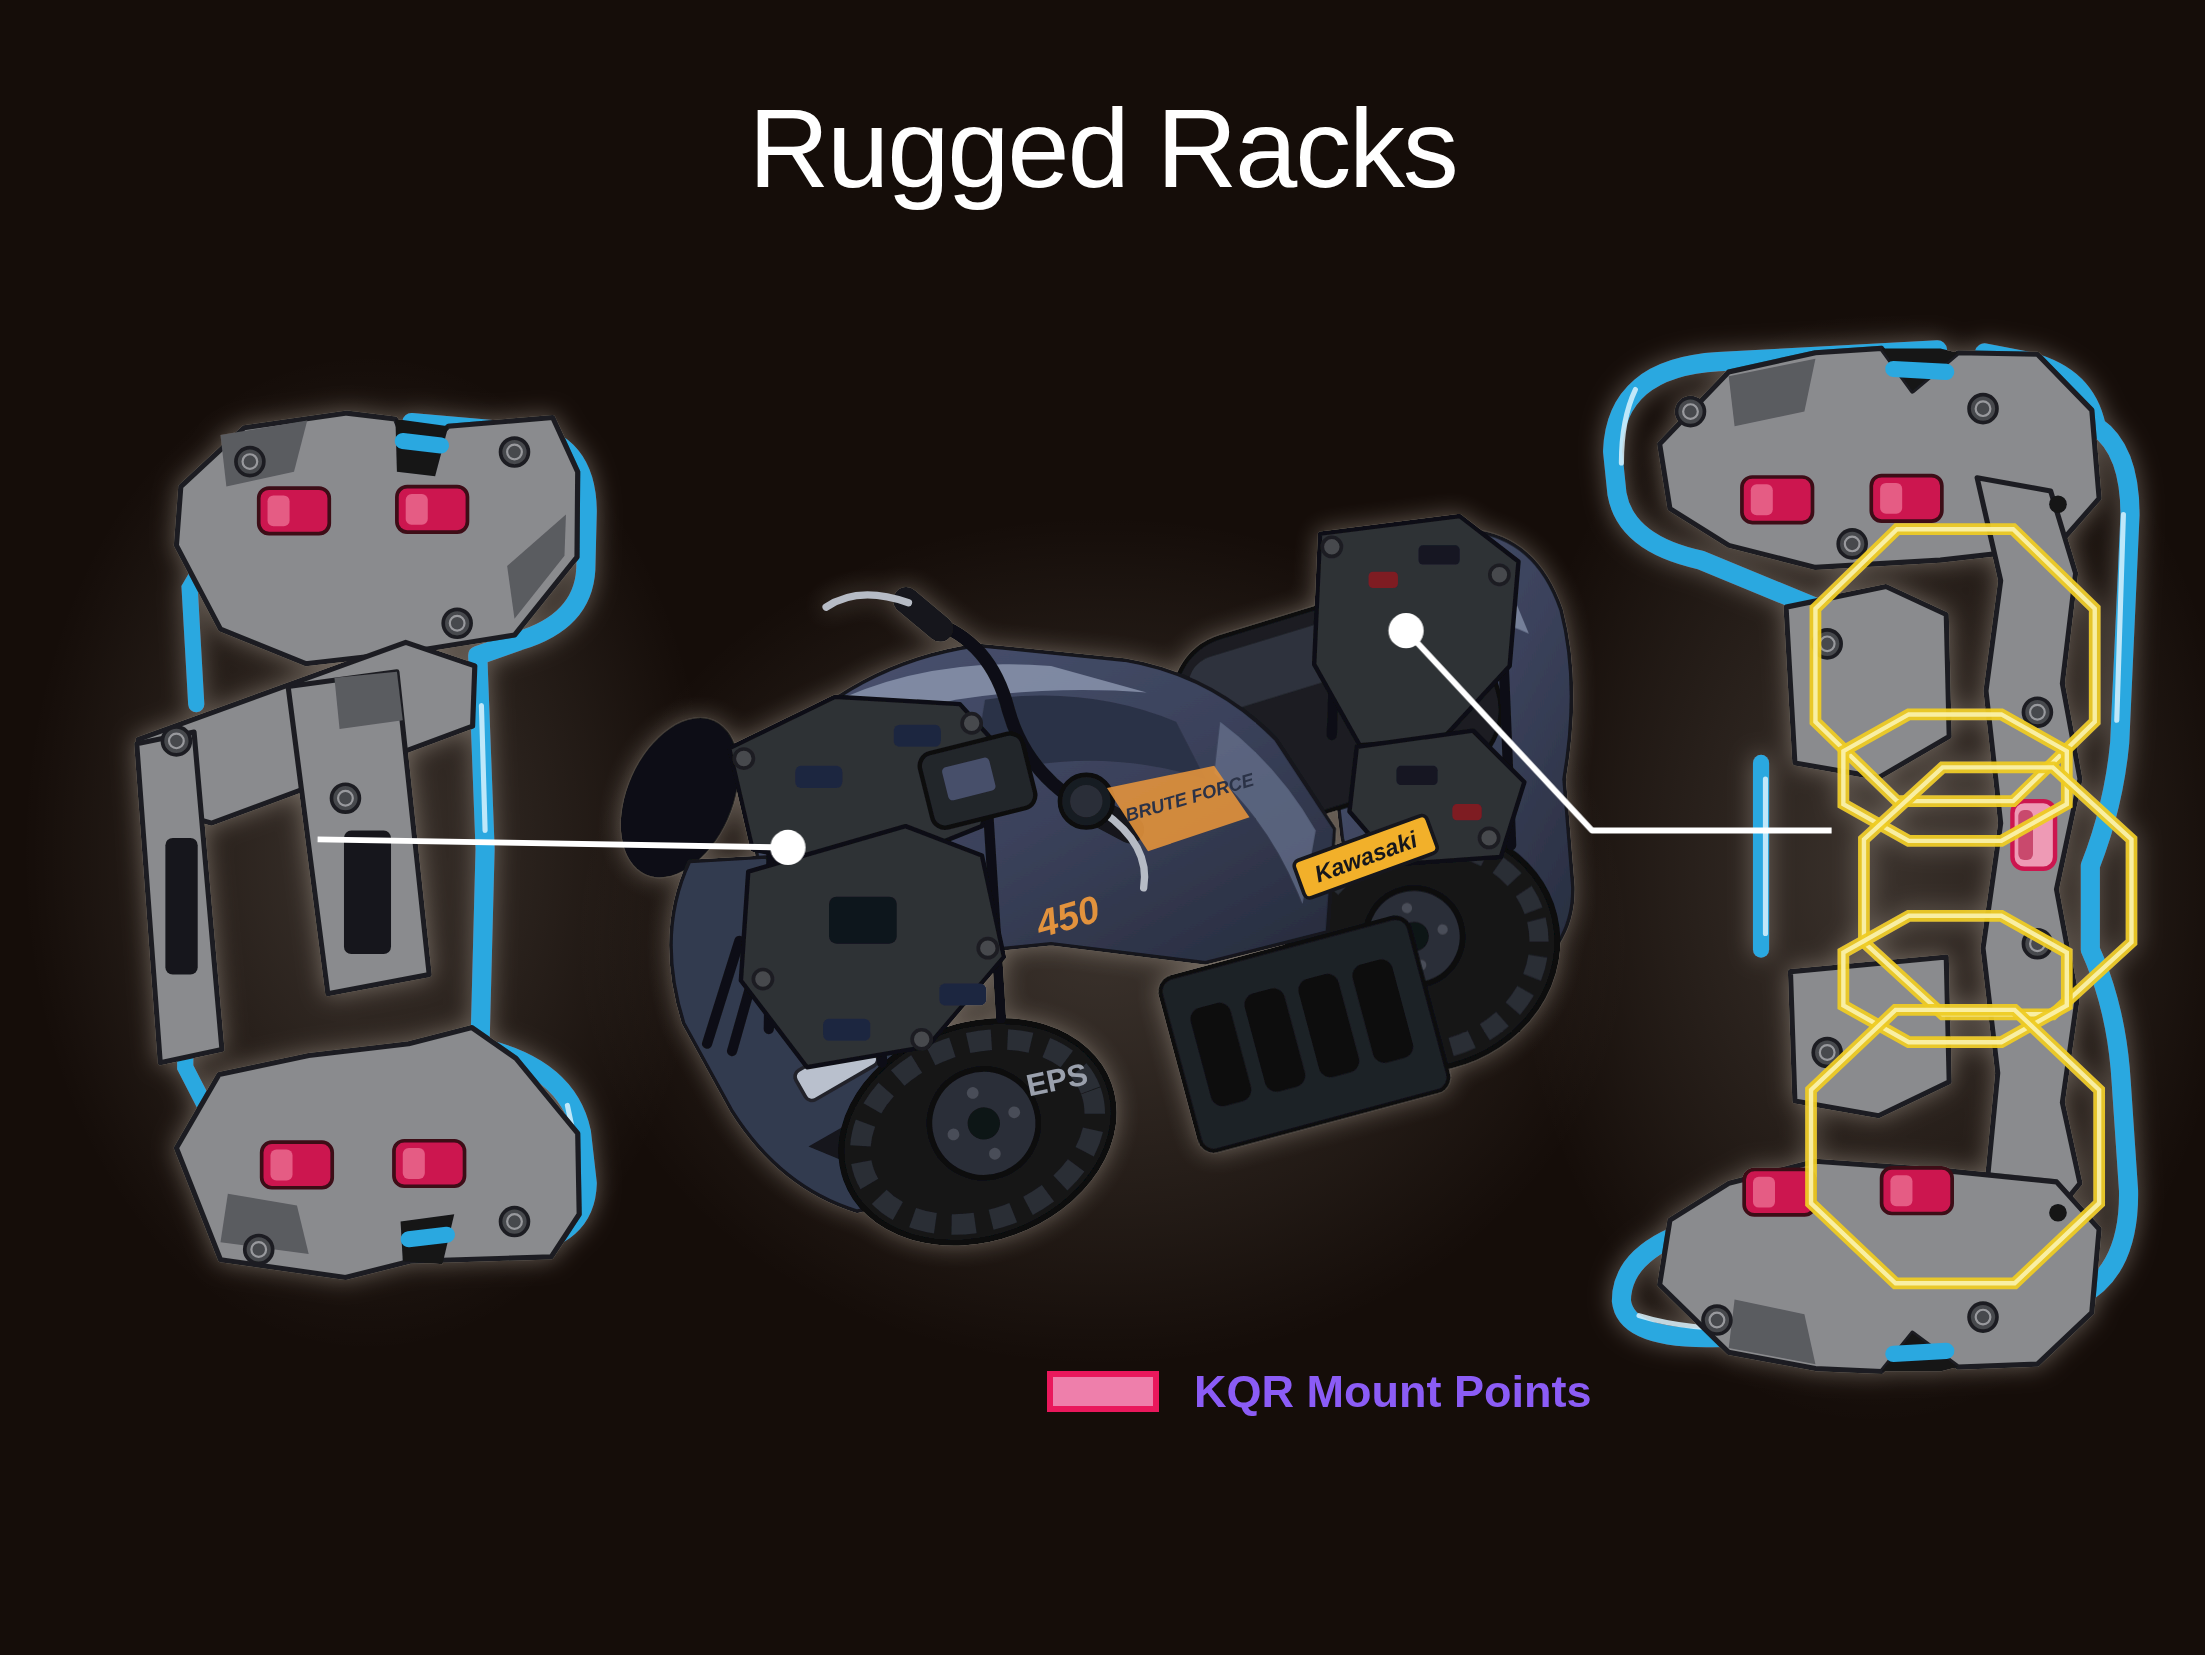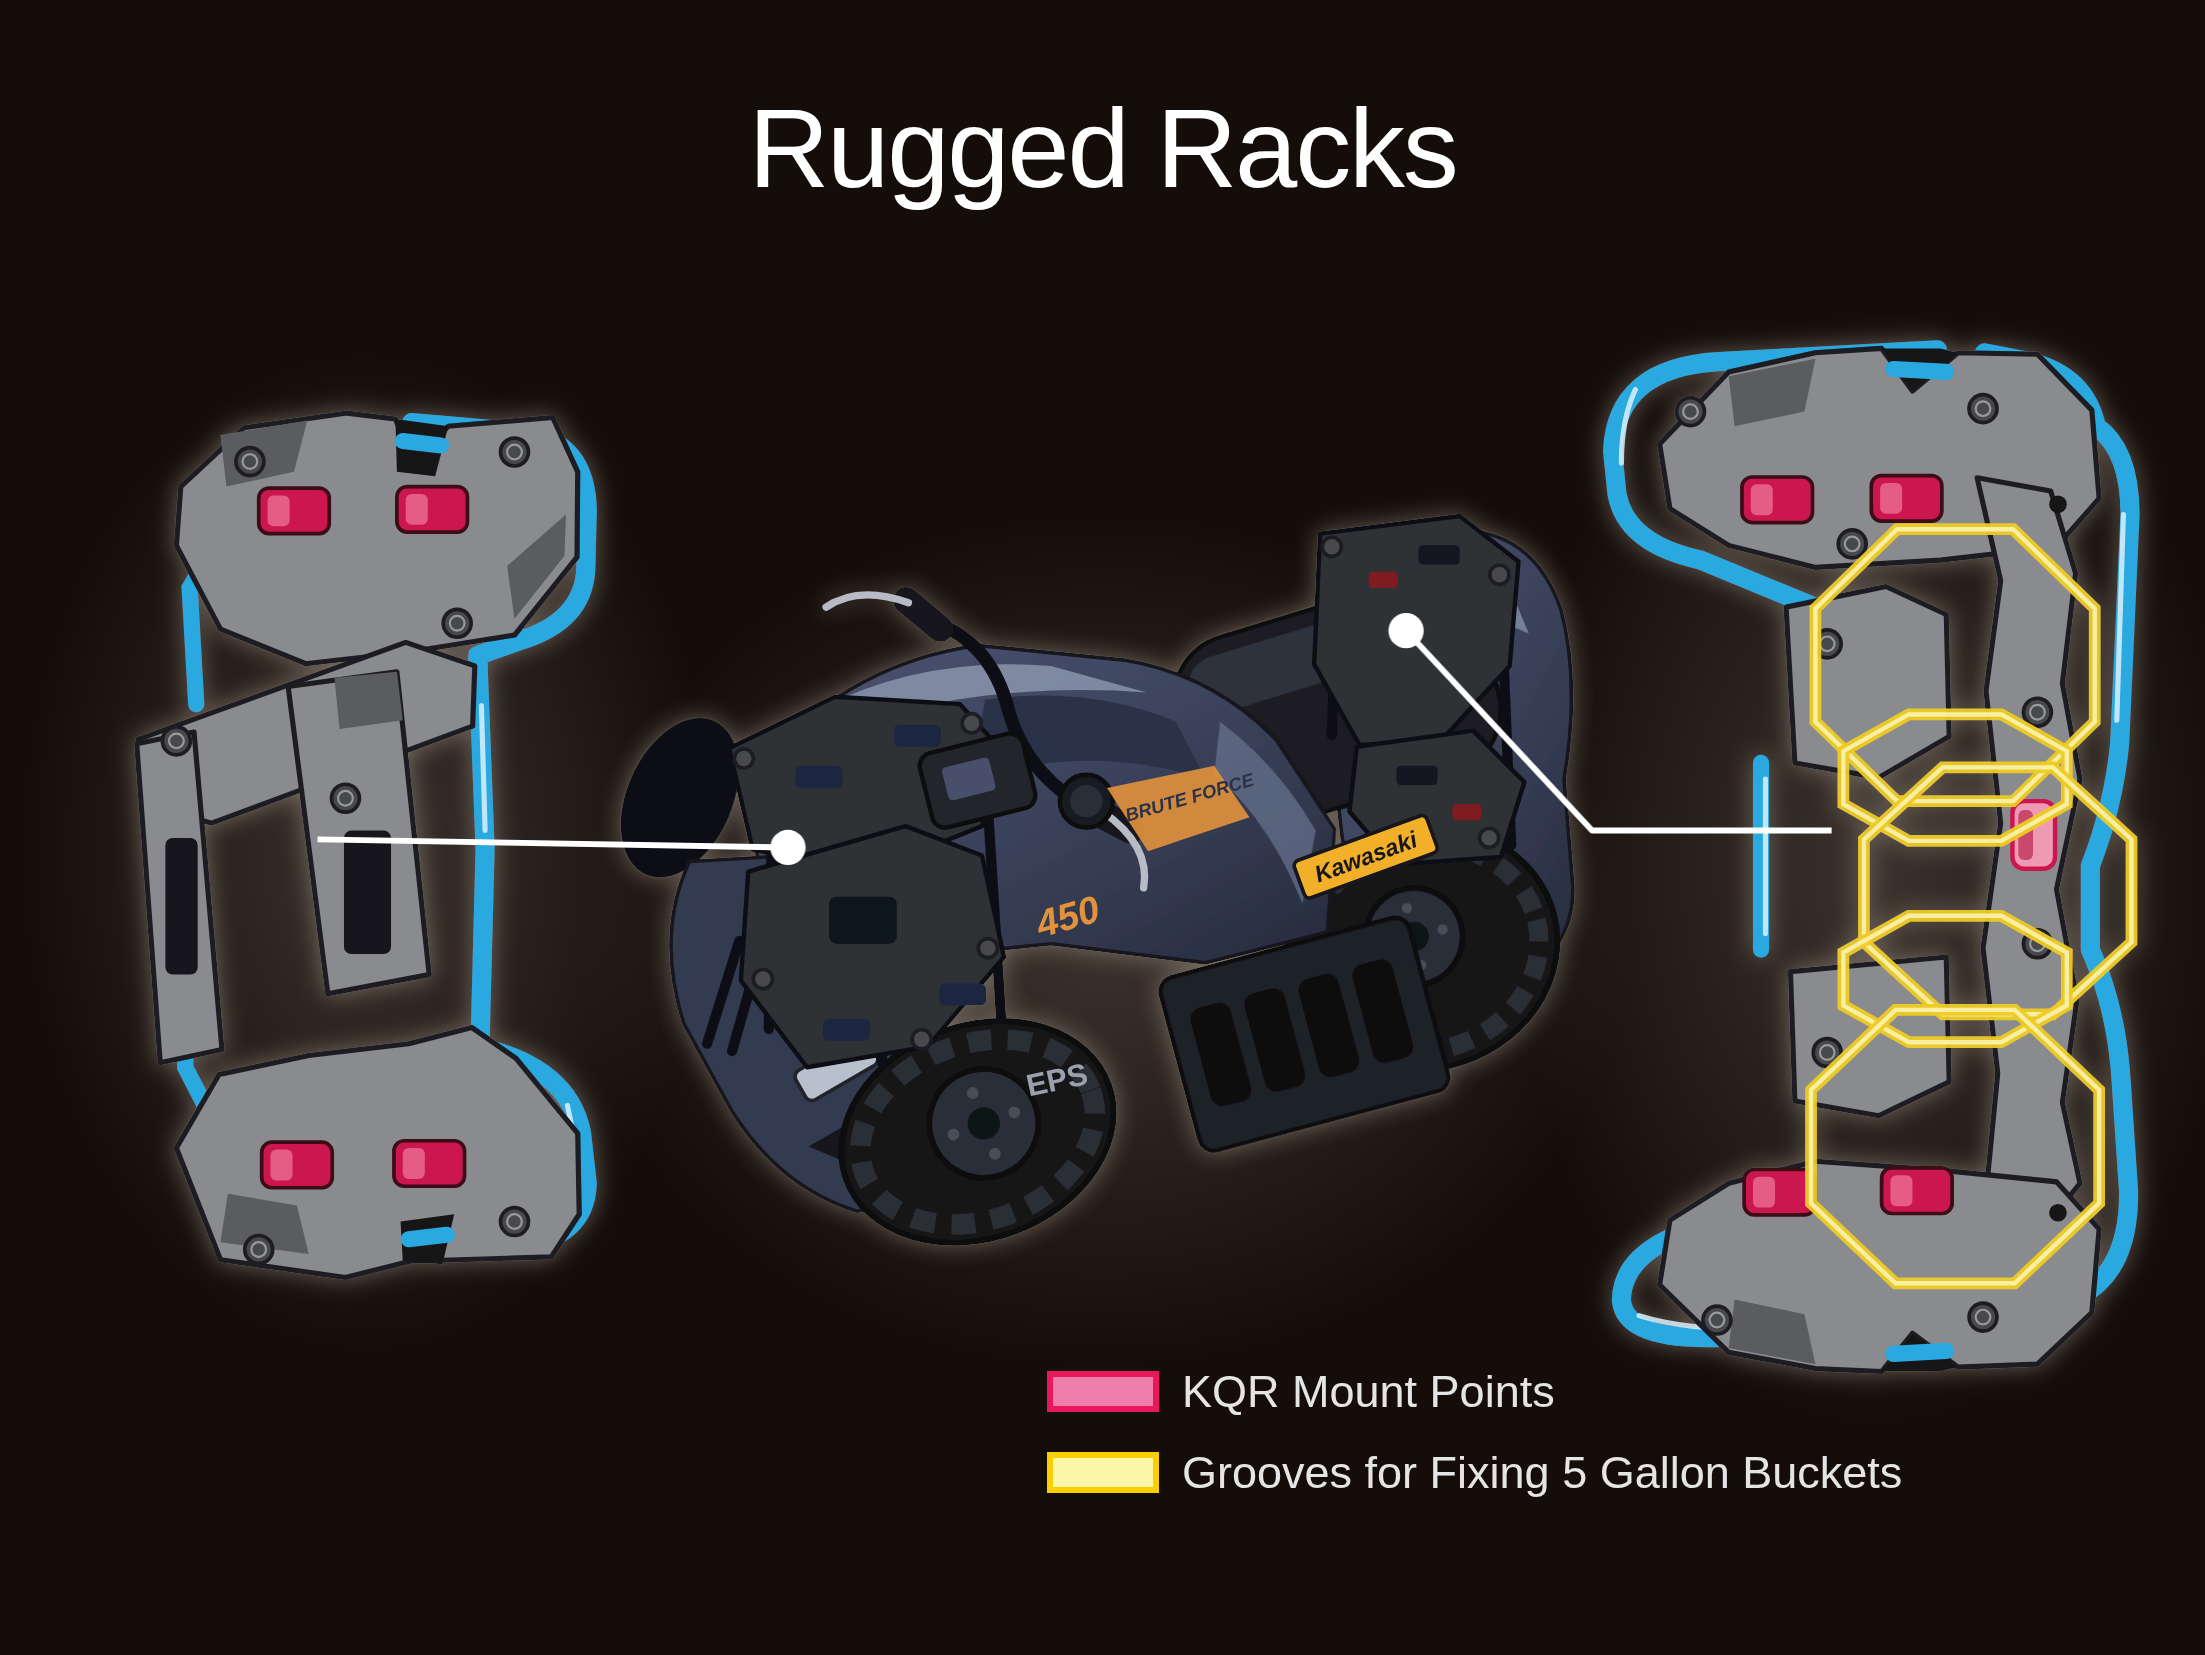--- a/index.html
+++ b/index.html
@@ -16,21 +16,21 @@
   }
   .legend{
     position:absolute;left:1047px;top:1369px;
     display:flex;flex-direction:column;gap:36px;
   }
   .legend-row{display:flex;align-items:center;}
   .legend-swatch{
     width:100px;height:29px;border:6.6px solid #000;flex:0 0 auto;
   }
   .legend-label{
-    margin-left:23px;color:#e5e5e5;font-size:45px;font-weight:normal;
+    margin-left:35px;color:#8b5cf6;font-size:45px;font-weight:bold;
     white-space:pre;line-height:1;
   }
   
   .tube{stroke:var(--tube,#29a8e0);stroke-width:26;fill:none;stroke-linecap:round;stroke-linejoin:round;}
   .tube-thin{stroke:var(--tube,#29a8e0);stroke-width:22;fill:none;stroke-linecap:round;}
   .tube-hi{stroke:var(--tube_hi,#d9f2fd);stroke-width:7;fill:none;opacity:.85;stroke-linecap:round;}
   .plate{fill:var(--plate,#8a8b8e);stroke:var(--plate_edge,#1d1e22);stroke-width:7;stroke-linejoin:round;}
   .plate-dk{fill:var(--plate_dark,#55565b);stroke:none;}
   .notch{fill:#141519;stroke:none;}
   .pad{fill:var(--pad_red,#cc1750);stroke:var(--pad_outline,#3c0a18);stroke-width:5;}
@@ -336,18 +336,14 @@
   </g>
 </svg>
 
 <div class="page-title">Rugged Racks</div>
 
 <div class="legend">
   <div class="legend-row">
     <div class="legend-swatch" style="background-color: rgb(238, 127, 171); border-color: rgb(233, 24, 92);"></div>
     <div class="legend-label">KQR Mount Points</div>
   </div>
-  <div class="legend-row">
-    <div class="legend-swatch" style="background-color: rgb(252, 246, 169); border-color: rgb(249, 207, 1);"></div>
-    <div class="legend-label">Grooves for Fixing 5 Gallon Buckets</div>
-  </div>
 </div>
 
 
 </body></html>

